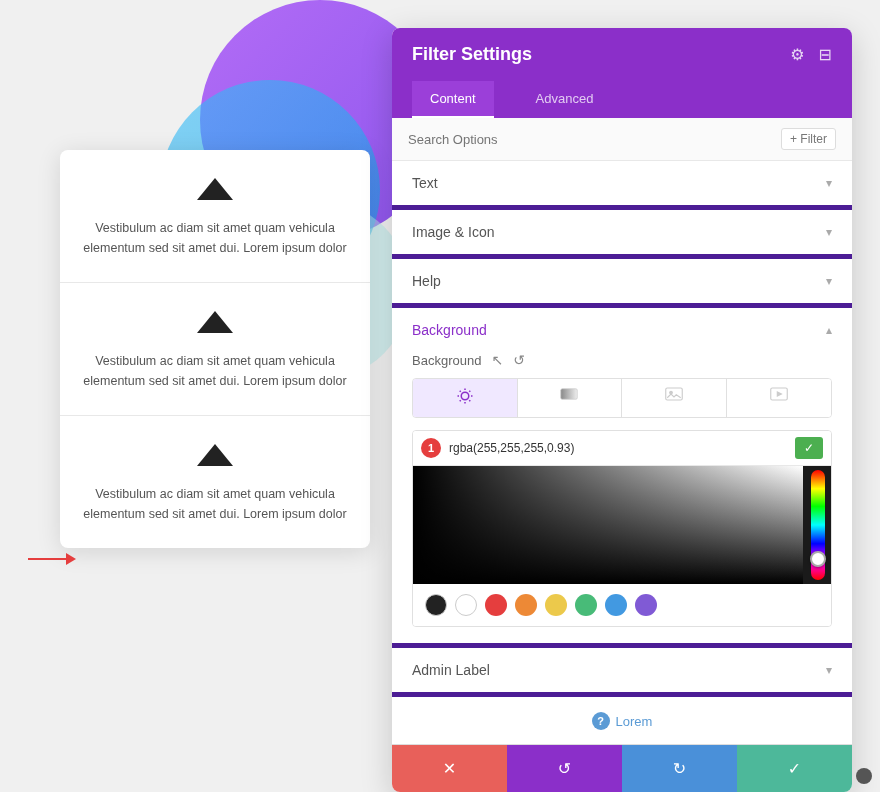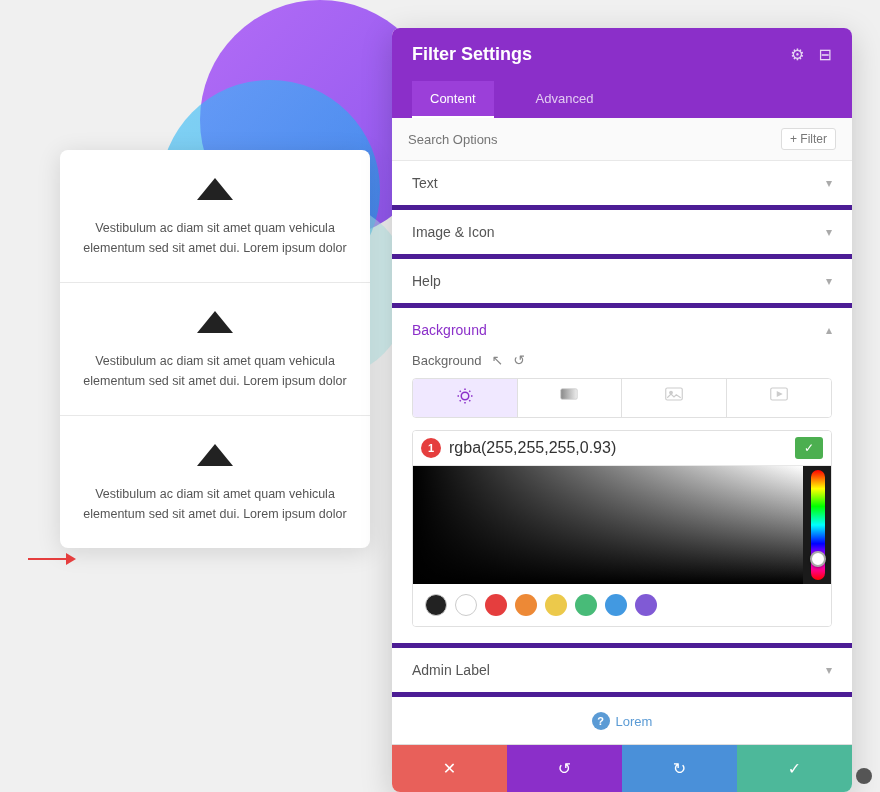--- a/index.html
+++ b/index.html
@@ -282,21 +282,21 @@
       background: #e53e3e;
       display: flex;
       align-items: center;
       justify-content: center;
       color: white;
       font-size: 11px;
       font-weight: bold;
       flex-shrink: 0;
     }
     .color-value-input {
-      font-size: 16px;
+      font-size: 12px;
       color: #333;
       border: none;
       background: transparent;
       flex: 1;
       outline: none;
     }
     .color-confirm {
       width: 28px;
       height: 22px;
       background: #4caf50;

